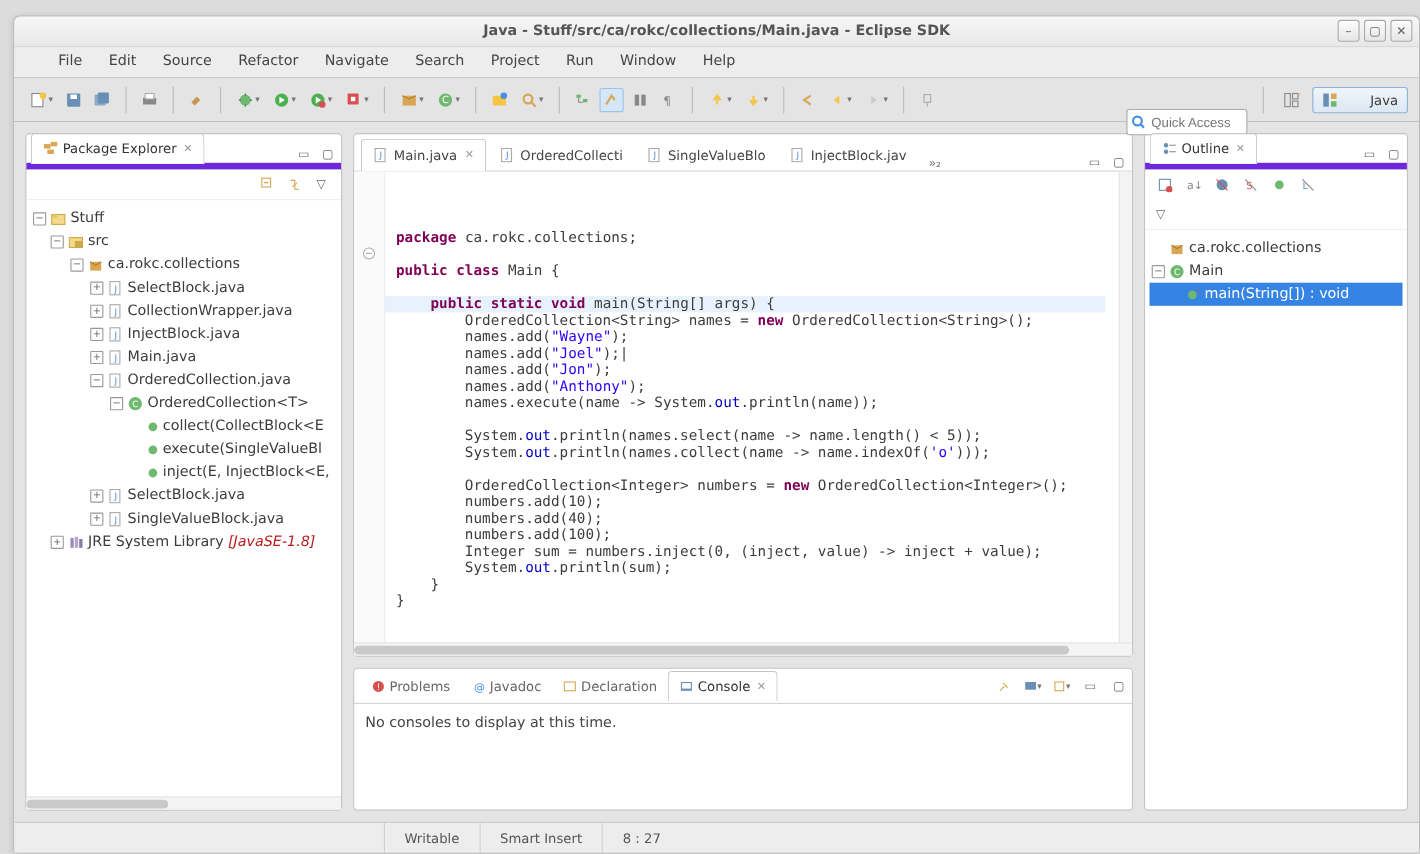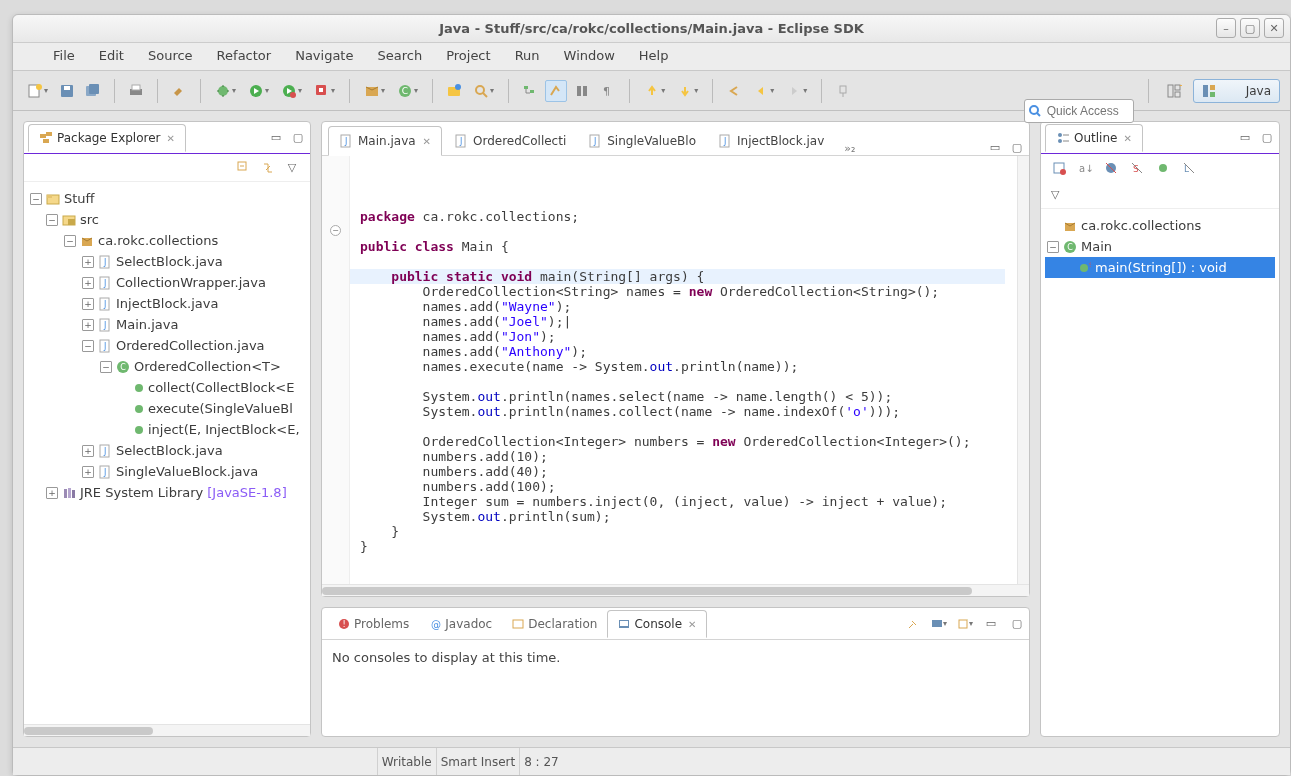--- a/index.html
+++ b/index.html
@@ -22,60 +22,60 @@
 .quickaccess-wrap svg { position: absolute; left: 4px; top: 5px; }
 .persp-btn { display: flex; align-items: center; gap: 4px; height: 24px; padding: 0 8px; border: 1px solid #aaa; border-radius: 3px; background: linear-gradient(#fdfdfd,#e9e9e9); cursor: pointer; font-size: 12px; }
 .persp-btn.sel { background: linear-gradient(#f0f5fa,#dce8f3); border-color: #8cb3d9; gap: 30px; }
 .workarea { flex: 1; display: flex; gap: 10px; padding: 10px; background: #e4e4e4; min-height: 0; }
 .panel { background: #fff; border: 1px solid #c4c4c4; border-radius: 4px; display: flex; flex-direction: column; min-height: 0; }
 .left-panel { width: 288px; }
 .center-col { flex: 1; display: flex; flex-direction: column; gap: 10px; min-width: 0; }
 .editor-panel { flex: 1; min-height: 0; }
 .console-panel { height: 130px; }
 .right-panel { width: 240px; }
-.panel-tabs { display: flex; align-items: center; height: 32px; border-bottom: 1px solid #6d28d9; padding: 0 4px; position: relative; }
+.panel-tabs { display: flex; align-items: flex-end; height: 32px; border-bottom: 6px solid #6d28d9; padding: 0 4px; position: relative; }
 .tab { display: flex; align-items: center; gap: 4px; padding: 6px 10px; cursor: pointer; font-size: 12px; color: #333; border-top-left-radius: 4px; border-top-right-radius: 4px; }
 .tab.active { background: #fff; border: 1px solid #c4c4c4; border-bottom: 1px solid #fff; margin-bottom: -1px; }
 .tab.inactive { color: #666; }
 .tab-close { font-size: 10px; color: #999; margin-left: 2px; }
 .panel-ctrl { position: absolute; right: 4px; display: flex; gap: 6px; align-items: center; }
 .mini-btn { width: 16px; height: 16px; display: flex; align-items: center; justify-content: center; cursor: pointer; color: #666; font-size: 11px; }
 .view-toolbar { height: 28px; display: flex; align-items: center; justify-content: flex-end; gap: 8px; padding: 0 10px; border-bottom: 1px solid #eee; }
 .tree { flex: 1; overflow: auto; padding: 6px 4px; font-size: 13px; }
 .node { display: flex; align-items: center; gap: 4px; padding: 3px 2px; cursor: pointer; white-space: nowrap; }
 .node.sel { background: #3584e4; color: #ffffff; }
 .indent-1 { padding-left: 18px; }
 .indent-2 { padding-left: 36px; }
 .indent-3 { padding-left: 54px; }
 .indent-4 { padding-left: 72px; }
 .indent-5 { padding-left: 90px; }
 .expander { width: 12px; height: 12px; border: 1px solid #999; display: inline-flex; align-items: center; justify-content: center; font-size: 9px; color: #666; background: #fff; border-radius: 1px; }
 .spacer12 { width: 12px; display: inline-block; }
-.dim { color: #8b5cf6; }
+.dim { color: #b91c1c; font-style: italic; }
 .editor-tabs { display: flex; align-items: flex-end; height: 34px; border-bottom: 1px solid #d4d4d4; padding: 0 6px; position: relative; }
 .etab { display: flex; align-items: center; gap: 5px; padding: 7px 10px; cursor: pointer; font-size: 12px; color: #444; margin-right: 2px; border-top-left-radius: 4px; border-top-right-radius: 4px; }
 .etab.active { background: #fff; border: 1px solid #c4c4c4; border-bottom: 1px solid #fff; margin-bottom: -1px; }
 .etab .ico { width: 14px; height: 14px; }
 .overflow-ind { color: #777; font-size: 11px; padding: 0 8px; }
 .editor-body { flex: 1; display: flex; min-height: 0; position: relative; }
 .gutter { width: 28px; background: #fafafa; border-right: 1px solid #eee; flex-shrink: 0; position: relative; }
 .fold-mark { position: absolute; left: 8px; width: 11px; height: 11px; border: 1px solid #aaa; border-radius: 50%; display: flex; align-items: center; justify-content: center; font-size: 8px; color: #777; cursor: pointer; background:#fff; }
 .code { flex: 1; overflow: auto; font-family: "DejaVu Sans Mono", Consolas, monospace; font-size: 13px; line-height: 15px; padding: 8px 0 8px 10px; white-space: pre; position: relative; }
 .hl-line { position: absolute; left: 0; right: 12px; height: 15px; background: #e8f2fe; }
 .code .kw { color: #7f0055; font-weight: bold; }
 .code .str { color: #2a00ff; }
 .code .fld { color: #0000c0; }
 .code .ch { color: #2a00ff; }
 .vscroll { width: 12px; background: #f4f4f4; border-left: 1px solid #e4e4e4; }
 .hscroll { height: 12px; background: #f4f4f4; border-top: 1px solid #e4e4e4; position: relative; }
 .hscroll-thumb { position: absolute; left: 0; width: 92%; top: 2px; height: 8px; background: #c9c9c9; border-radius: 4px; }
 .console-tabs { display: flex; align-items: center; height: 32px; border-bottom: 1px solid #d4d4d4; padding: 0 6px; position: relative; }
 .console-body { flex: 1; padding: 10px; font-size: 13px; color: #444; }
 .statusbar { height: 28px; background: #ededed; border-top: 1px solid #c8c8c8; display: flex; align-items: center; }
-.status-cell { padding: 0 4px; border-left: 1px solid #d0d0d0; height: 100%; display: flex; align-items: center; color: #555; }
+.status-cell { padding: 0 18px; border-left: 1px solid #d0d0d0; height: 100%; display: flex; align-items: center; color: #555; }
 .status-spacer { flex: 1; }
 .outline-toolbar { display: flex; flex-wrap: wrap; gap: 10px; padding: 6px 10px; border-bottom: 1px solid #eee; }
 .outline-body { flex: 1; padding: 6px 4px; overflow: auto; font-size: 13px; }
 </style>
 </head>
 <body>
 
 <div class="window">
   <div class="titlebar">
     <span class="title">Java - Stuff/src/ca/rokc/collections/Main.java - Eclipse SDK</span>

